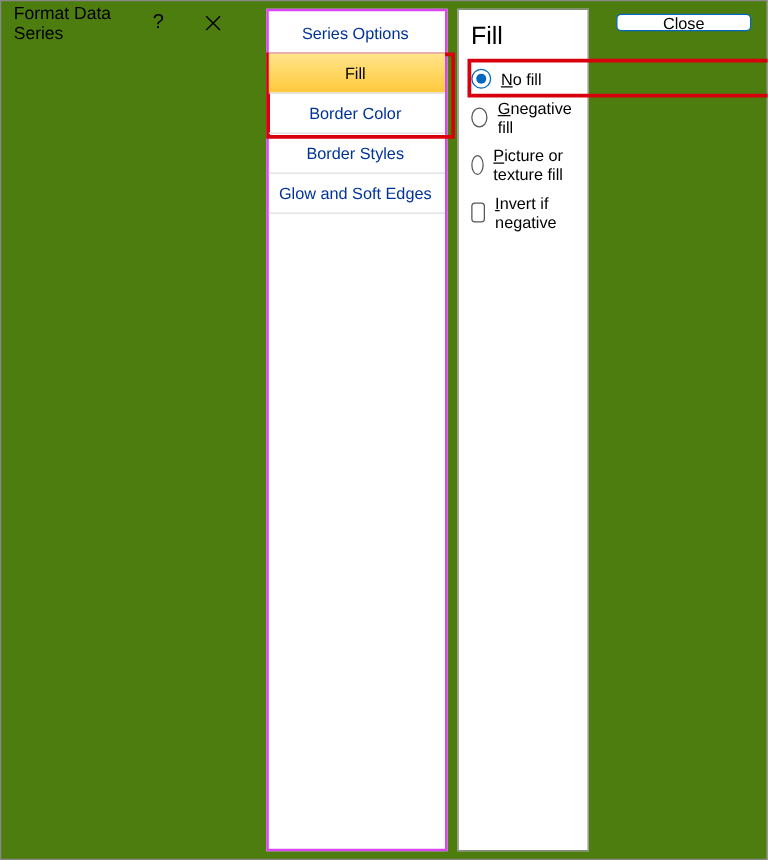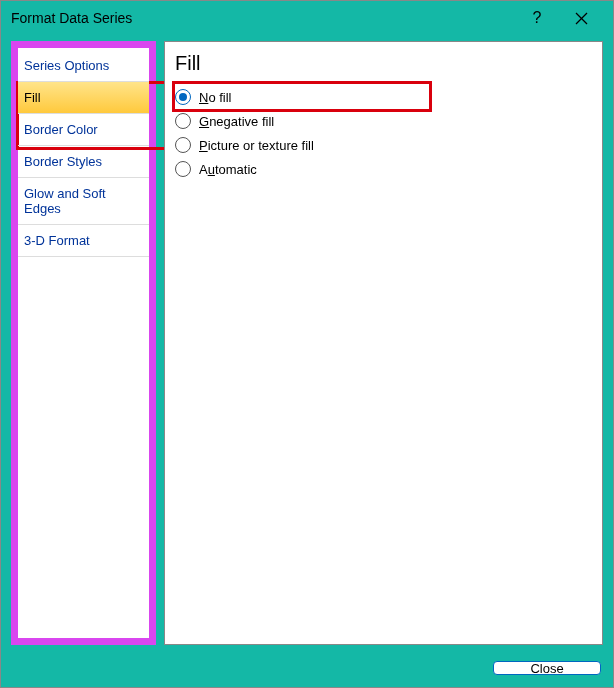--- a/index.html
+++ b/index.html
@@ -10,24 +10,24 @@
       margin: 0;
       padding: 0;
       width: 614px;
       height: 688px;
       background: #fff;
       overflow: hidden;
     }
     .dialog {
       width: 614px;
       height: 688px;
-      background: #14b8a6;
+      background: #4d7c0f;
       border: 1px solid #888;
       display: flex;
-      flex-direction: column;
+      flex-direction: row;
     }
     .title-bar {
       display: flex;
       align-items: center;
       padding: 6px 10px 6px 10px;
       height: 34px;
     }
     .title-bar .title {
       flex: 1;
       font-size: 14px;
@@ -53,24 +53,25 @@
     }
     .content {
       flex: 1;
       display: flex;
       padding: 6px 10px 6px 10px;
       gap: 8px;
       min-height: 0;
     }
     .sidebar {
       width: 145px;
-      border: 7px solid #d946ef;
+      border: 2px solid #d946ef;
       background: #fff;
       position: relative;
       padding-top: 2px;
+      text-align: center;
     }
     .sidebar-item {
       padding: 8px 8px 8px 6px;
       font-size: 13px;
       color: #003399;
       cursor: pointer;
       border-bottom: 1px solid #ddd;
       position: relative;
     }
     .sidebar-item.selected {
@@ -182,43 +183,42 @@
 
   <div class="content">
 
     <div class="sidebar" id="sidebar">
       <div class="highlight-box-sidebar"></div>
     <div class="sidebar-item"><span>Series Options</span></div>
         <div class="sidebar-item selected"><span>Fill</span></div>
         <div class="sidebar-item"><span>Border Color</span></div>
         <div class="sidebar-item"><span>Border Styles</span></div>
         <div class="sidebar-item"><span>Glow and Soft Edges</span></div>
-        <div class="sidebar-item"><span>3-D Format</span></div>
       </div>
 
     <div class="main-panel">
       <div class="panel-heading">Fill</div>
       <div id="options">
           <div class="option-row">
             <span class="radio checked">
               <span class="dot"></span>
             </span>
             <span class="opt-label"><span></span><span class="ul">N</span><span>o fill</span></span>
           </div>
           <div class="option-row">
             <span class="radio"></span>
             <span class="opt-label"><span></span><span class="ul">G</span><span>negative fill</span></span>
           </div>
           <div class="option-row">
             <span class="radio"></span>
             <span class="opt-label"><span></span><span class="ul">P</span><span>icture or texture fill</span></span>
           </div>
           <div class="option-row">
-            <span class="radio"></span>
-            <span class="opt-label"><span>A</span><span class="ul">u</span><span>tomatic</span></span>
+            <span class="checkbox"></span>
+            <span class="opt-label"><span></span><span class="ul">I</span><span>nvert if negative</span></span>
           </div>
         </div>
       <div class="highlight-box-option"></div>
     </div>
 
   </div>
 
   <div class="footer">
     <div class="close-btn">Close</div>
   </div>

